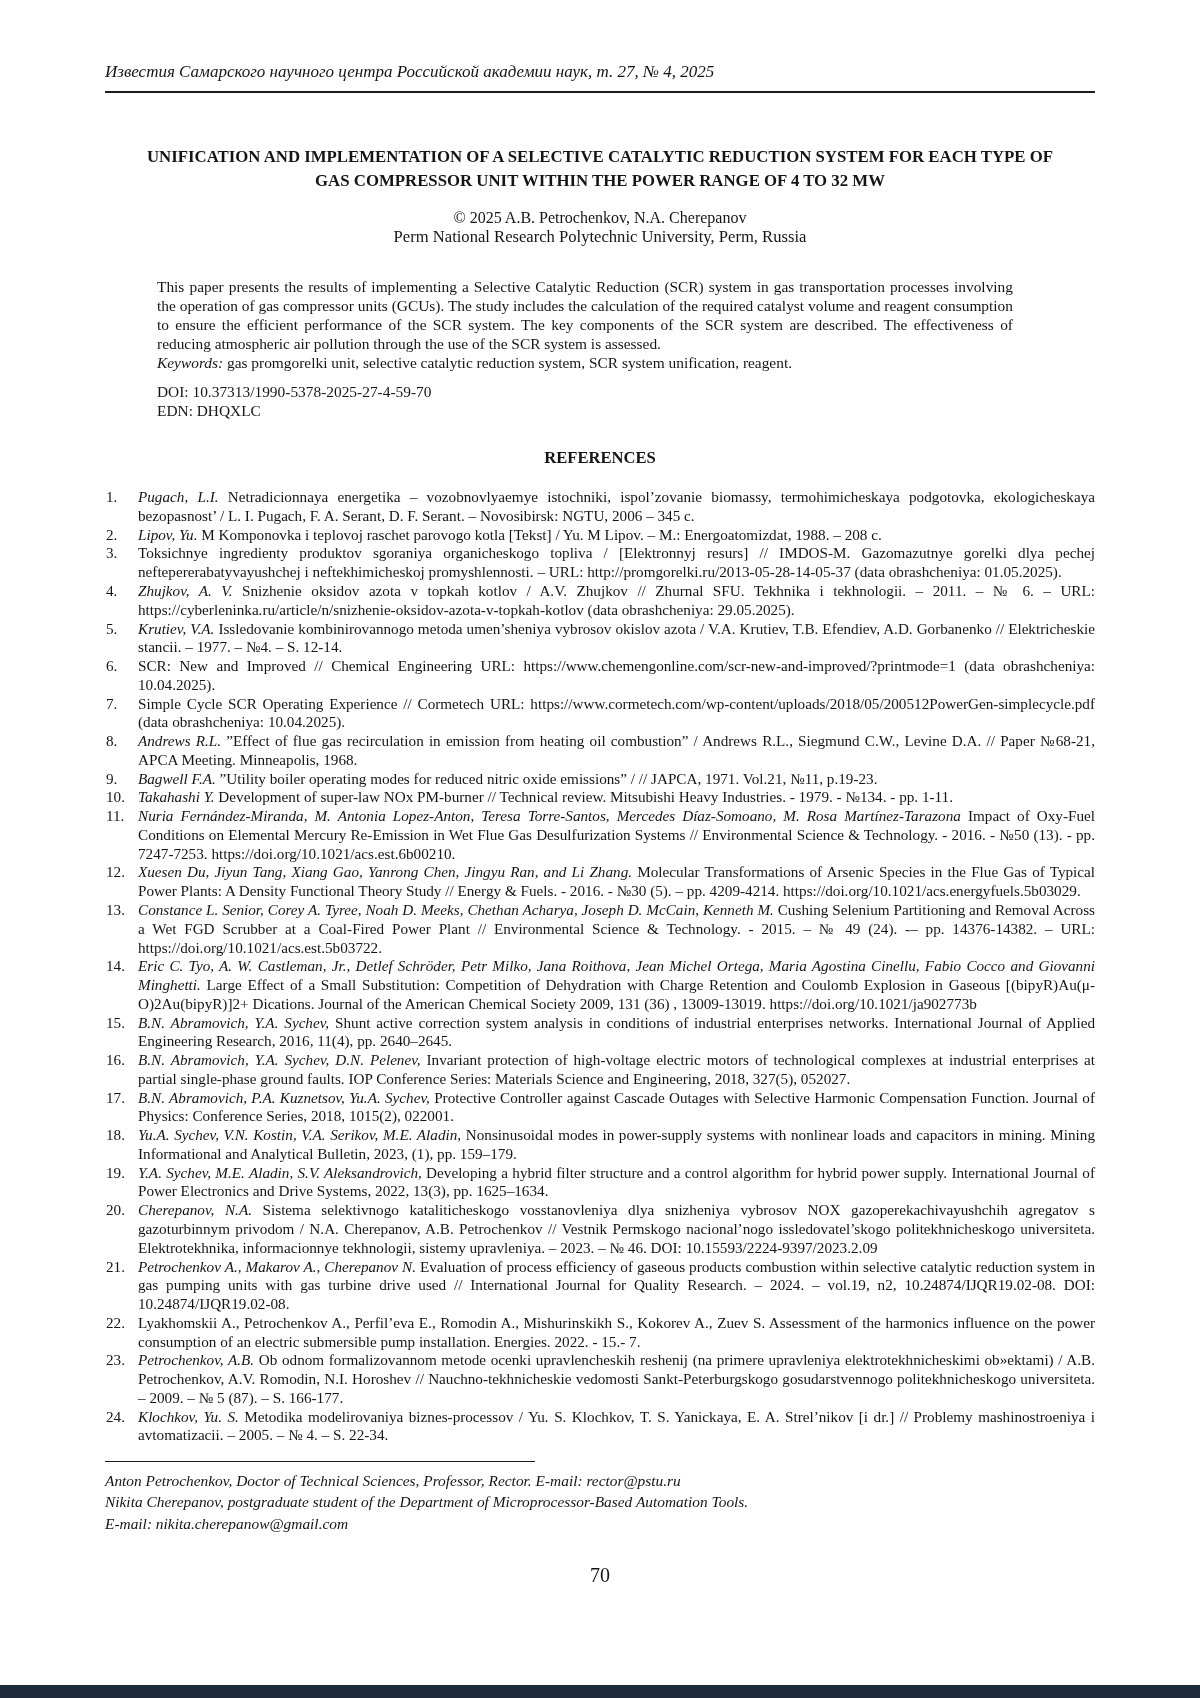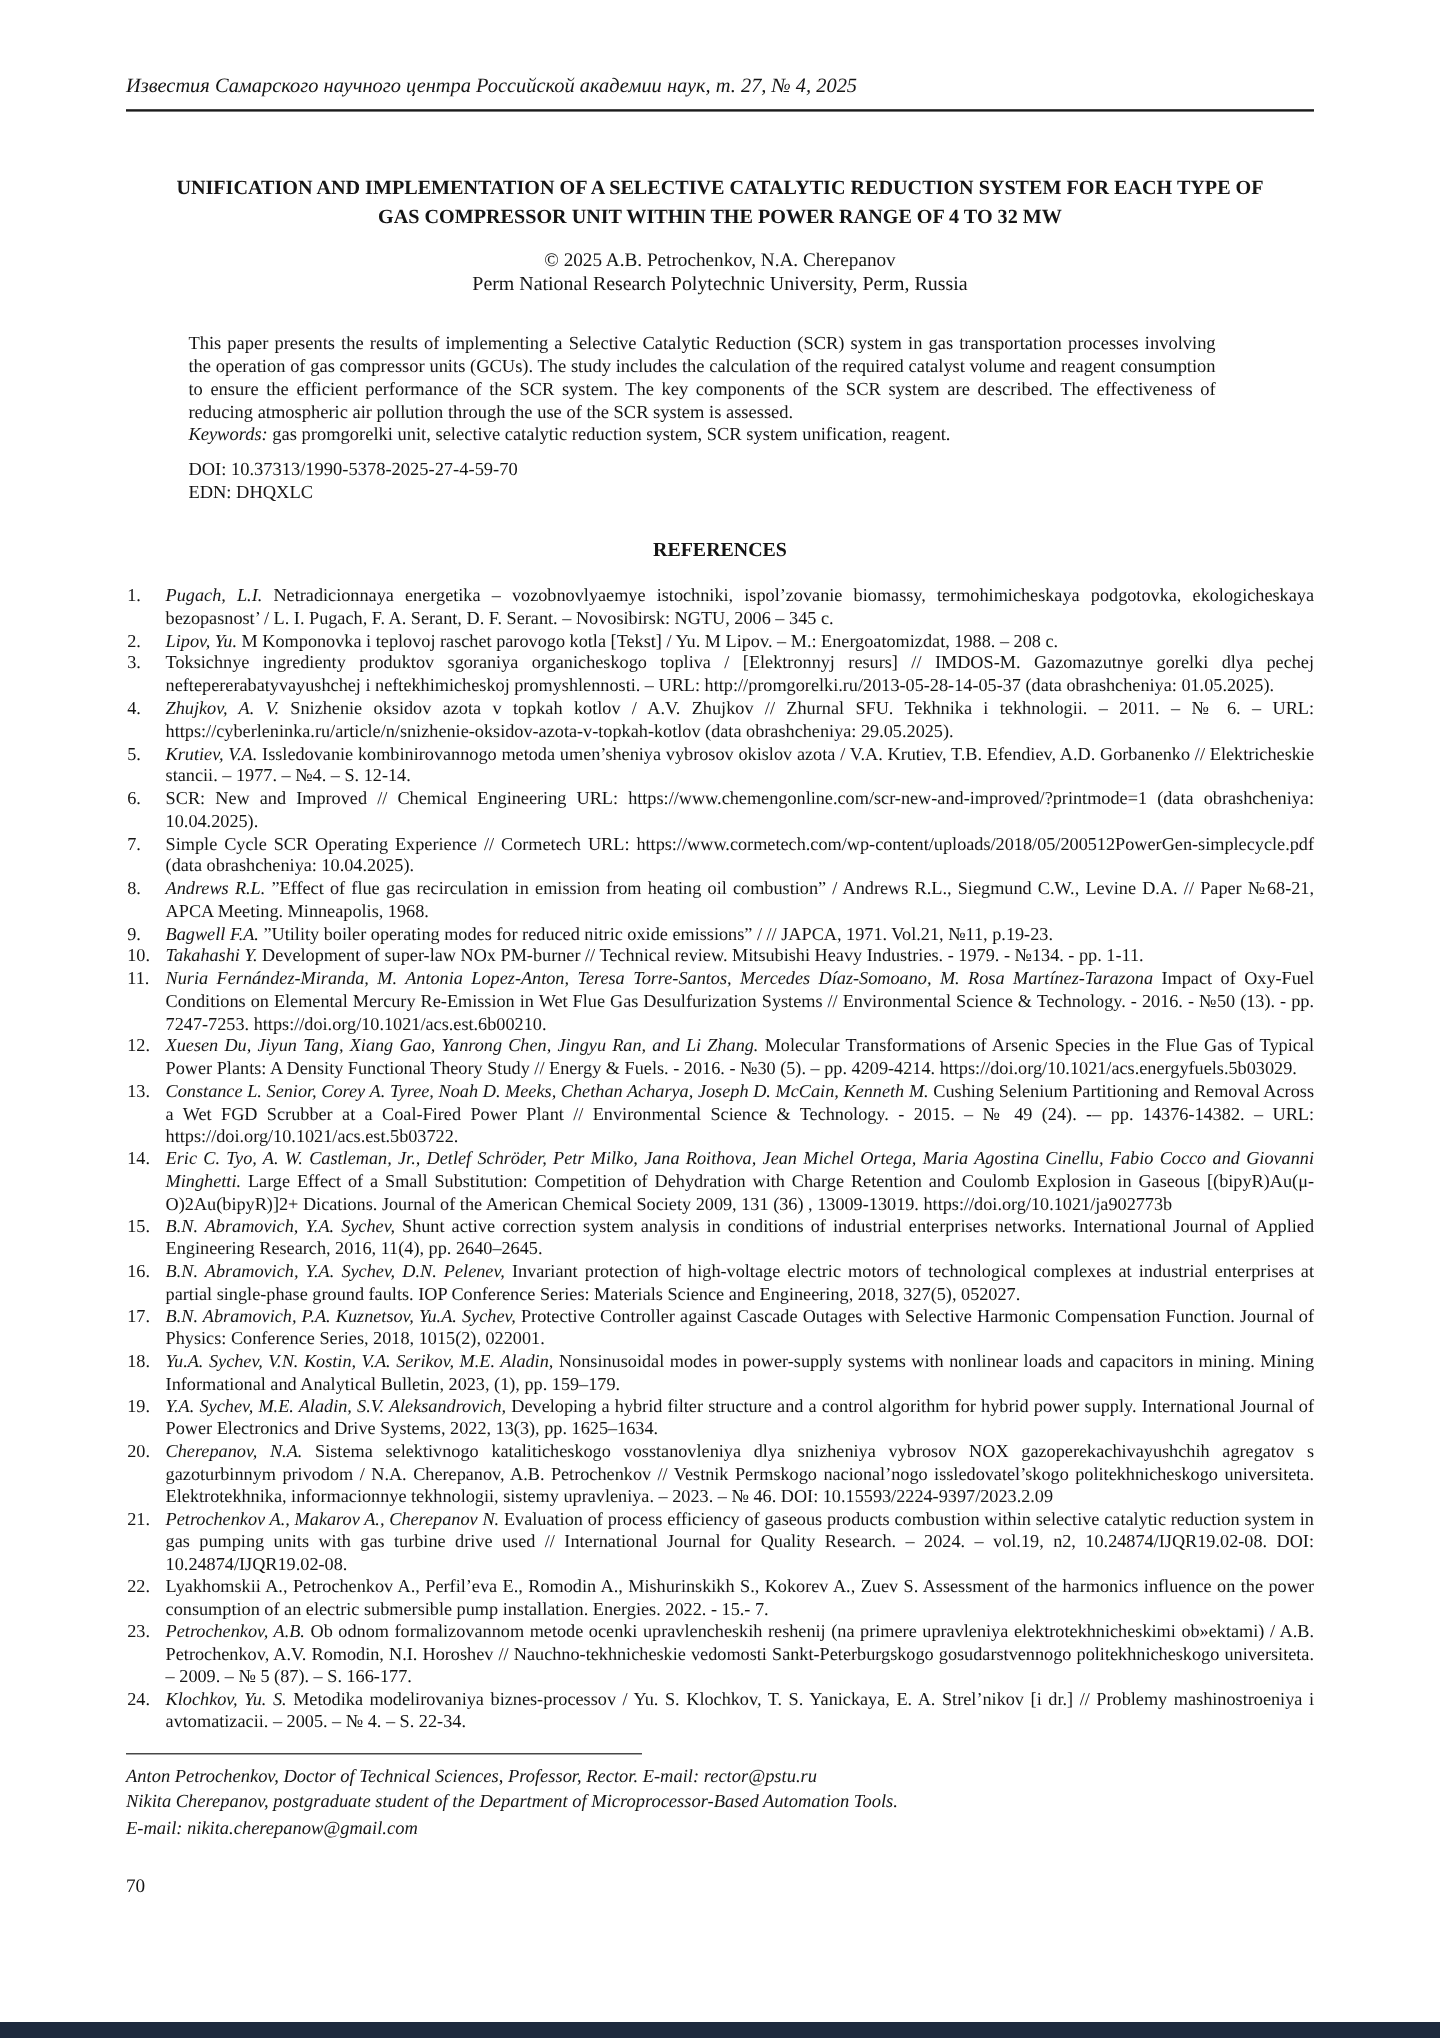--- a/index.html
+++ b/index.html
@@ -100,21 +100,22 @@
     margin: 16px 0 8px 0;
   }
   .footer-note {
     font-style: italic;
     font-size: 15.4px;
     line-height: 1.38;
     margin: 0;
   }
   .page-number {
     margin-top: 30px;
-    font-size: 16px;
+    text-align: center;
+    font-size: 20px;
   }
   .bottom-bar {
     position: absolute;
     left: 0;
     bottom: 0;
     width: 100%;
     height: 13px;
   }
 </style>
 </head>

